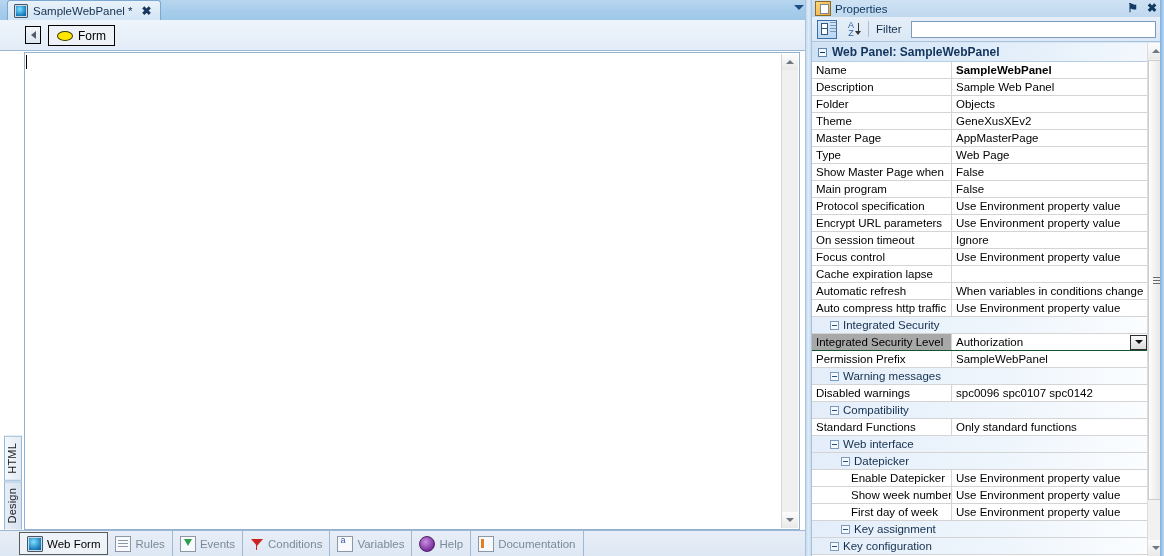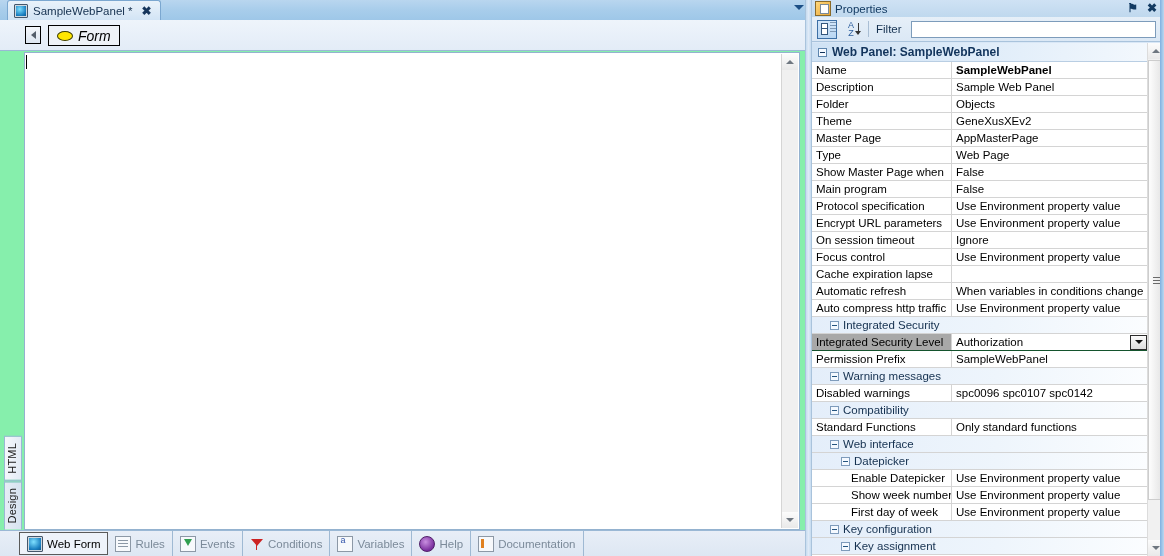--- a/index.html
+++ b/index.html
@@ -12,21 +12,21 @@
   }
   #root {
     position: relative;
     width: 1164px; height: 556px;
     background: #c7dcf0;
   }
 
   
   #editor {
     position: absolute; left: 0; top: 0; width: 810px; height: 556px;
-    background: #86efac;
+    background: #ffffff;
   }
   
   #tabstrip {
     position: absolute; left: 0; top: 0; width: 810px; height: 20px;
     background: linear-gradient(to bottom,#b9d6ef 0%, #a8cdeb 50%, #9ec7e8 100%);
     border-bottom: 1px solid #8ab4dc;
   }
   #doc-tab {
     position: absolute; left: 7px; top: 0px; height: 20px;
     padding: 0 8px 0 6px;
@@ -80,21 +80,21 @@
     position: absolute; left: 48px; top: 25px; height: 21px;
     padding: 0 8px; box-sizing: border-box;
     background: #eef2f7;
     border: 1px solid #000;
     display: flex; align-items: center; gap: 5px;
   }
   #form-button .ellipse {
     width: 14px; height: 8px; border-radius: 50%;
     background: #ffe600; border: 1px solid #3b3b00;
   }
-  #form-button .flabel { font-size: 14px; color: #000; font-style: italic; }
+  #form-button .flabel { font-size: 12px; color: #000; }
 
   
   #canvas-wrap {
     position: absolute; left: 24px; top: 52px; width: 776px; height: 478px;
     background: #ffffff;
     border: 1px solid #94b2cf;
     box-sizing: border-box;
   }
   #canvas-caret {
     position: absolute; left: 1px; top: 2px; width: 1px; height: 14px;
@@ -621,28 +621,28 @@
         <div class="prow">
           <span class="pname" style="padding-left:39px">Show week numbers</span>
           <span class="pval">Use Environment property value</span>
         </div>
         <div class="prow">
           <span class="pname" style="padding-left:39px">First day of week</span>
           <span class="pval">Use Environment property value</span>
         </div>
 
         <div class="grow">
+          <span style="width:29px"></span>
+          <span class="expander"></span>
+          <span>Key assignment</span>
+        </div>
+        <div class="grow">
           <span style="width:18px"></span>
           <span class="expander"></span>
           <span>Key configuration</span>
-        </div>
-        <div class="grow">
-          <span style="width:29px"></span>
-          <span class="expander"></span>
-          <span>Key assignment</span>
         </div>
 
       </div>
     </div>
 
     <div id="props-scroll">
       <div class="sb-btn sb-up">
           <span class="arrow-up"></span>
         </div>
       <div id="props-thumb">

